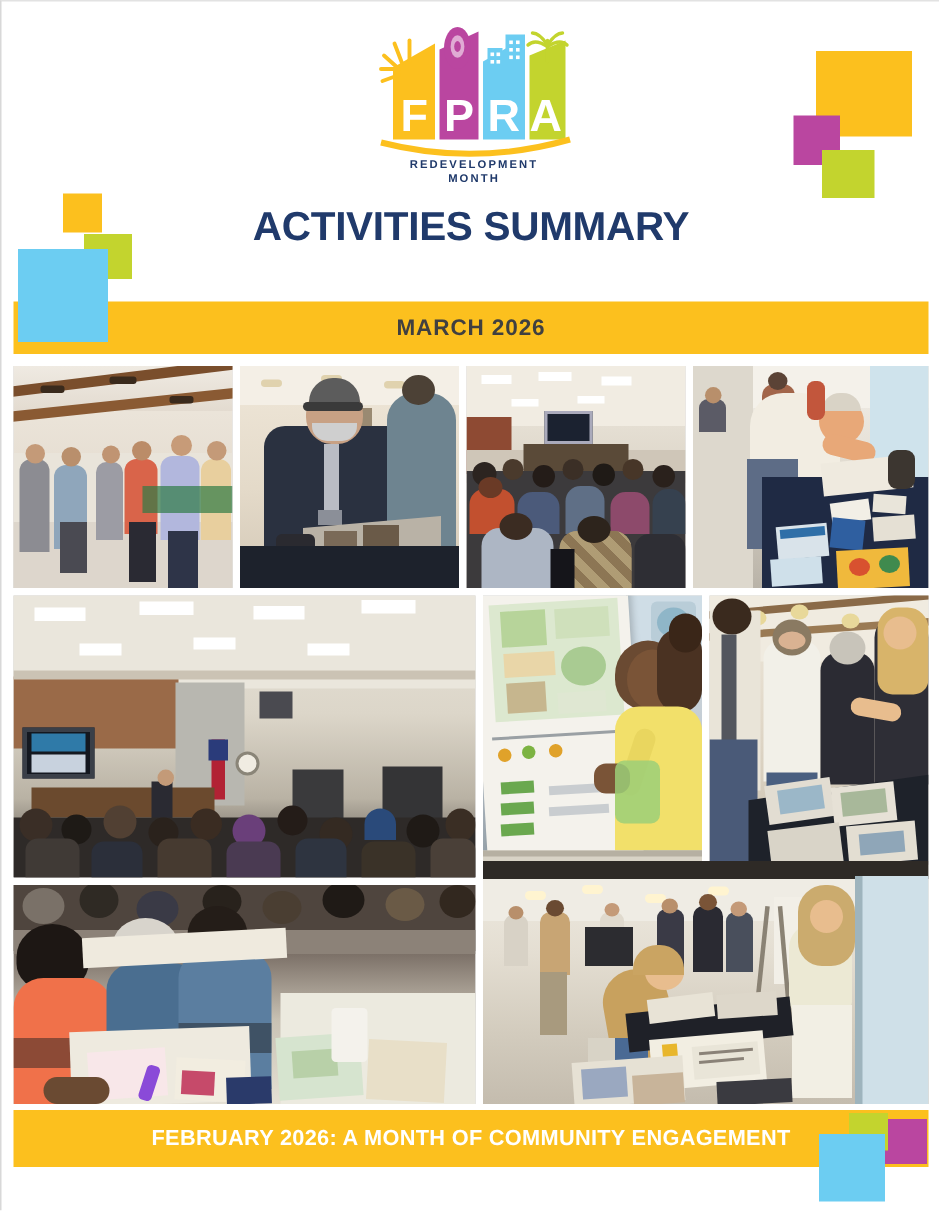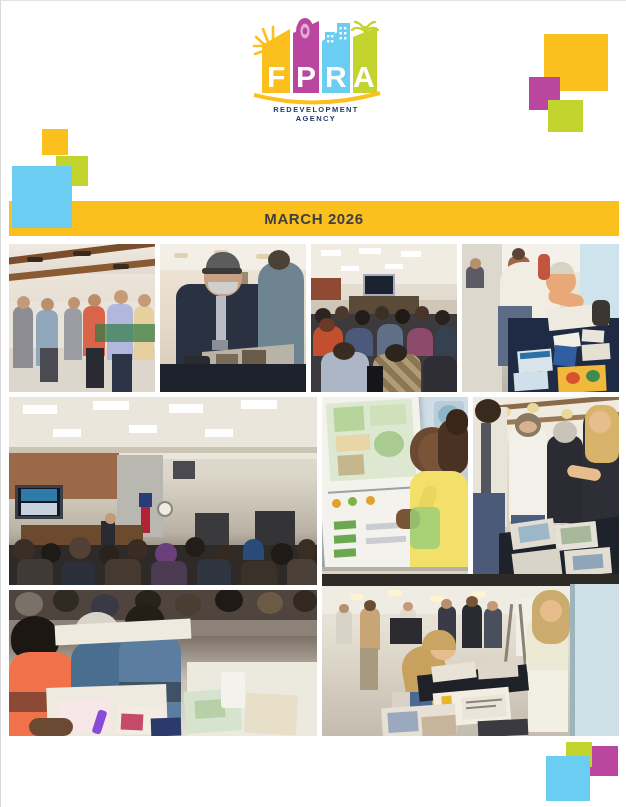--- a/index.html
+++ b/index.html
@@ -200,25 +200,26 @@
         <text x="50" y="72">P</text>
         <text x="79" y="72">R</text>
         <text x="107" y="72">A</text>
       </g>
 
       <path d="M8 80 Q70 96 134 78" stroke="#FCC01E" stroke-width="4" fill="none"></path>
     </svg>
 
     <div class="logo-wordmark">
       <div class="logo-sub1">REDEVELOPMENT</div>
-      <div class="logo-sub2">AGENCY</div>
+      <div class="logo-sub2">MONTH</div>
     </div>
   </div>
 
   <div id="title">
+    <div>ACTIVITIES SUMMARY</div>
   </div>
 
   <div id="month-band">
     <div class="month-text">MARCH 2026</div>
   </div>
 
   <div class="deco deco-l-blue"></div>
 
   <div id="collage">
 
@@ -564,18 +565,21 @@
         <div class="sh" style="left:144px;top:132px;width:30px;height:2px;background:#8a8278;transform:rotate(-5deg);"></div>
         <div class="sh" style="left:60px;top:132px;width:74px;height:30px;background:#e6e1d4;transform:rotate(-4deg);"></div>
         <div class="sh" style="left:66px;top:138px;width:30px;height:20px;background:#9aa8c0;transform:rotate(-4deg);"></div>
         <div class="sh" style="left:100px;top:142px;width:34px;height:20px;background:#c8b49a;transform:rotate(-4deg);"></div>
         <div class="sh" style="left:156px;top:146px;width:50px;height:16px;background:#3a3a40;transform:rotate(-3deg);"></div>
       </div>
     </div>
 
   </div>
 
+  <div id="bottom-band">
+    <div class="banner-text">FEBRUARY 2026: A MONTH OF COMMUNITY ENGAGEMENT</div>
+  </div>
 
   <div class="deco deco-b-mag"></div>
   <div class="deco deco-b-green"></div>
   <div class="deco deco-b-blue"></div>
 
 </div>
 
 </body></html>

